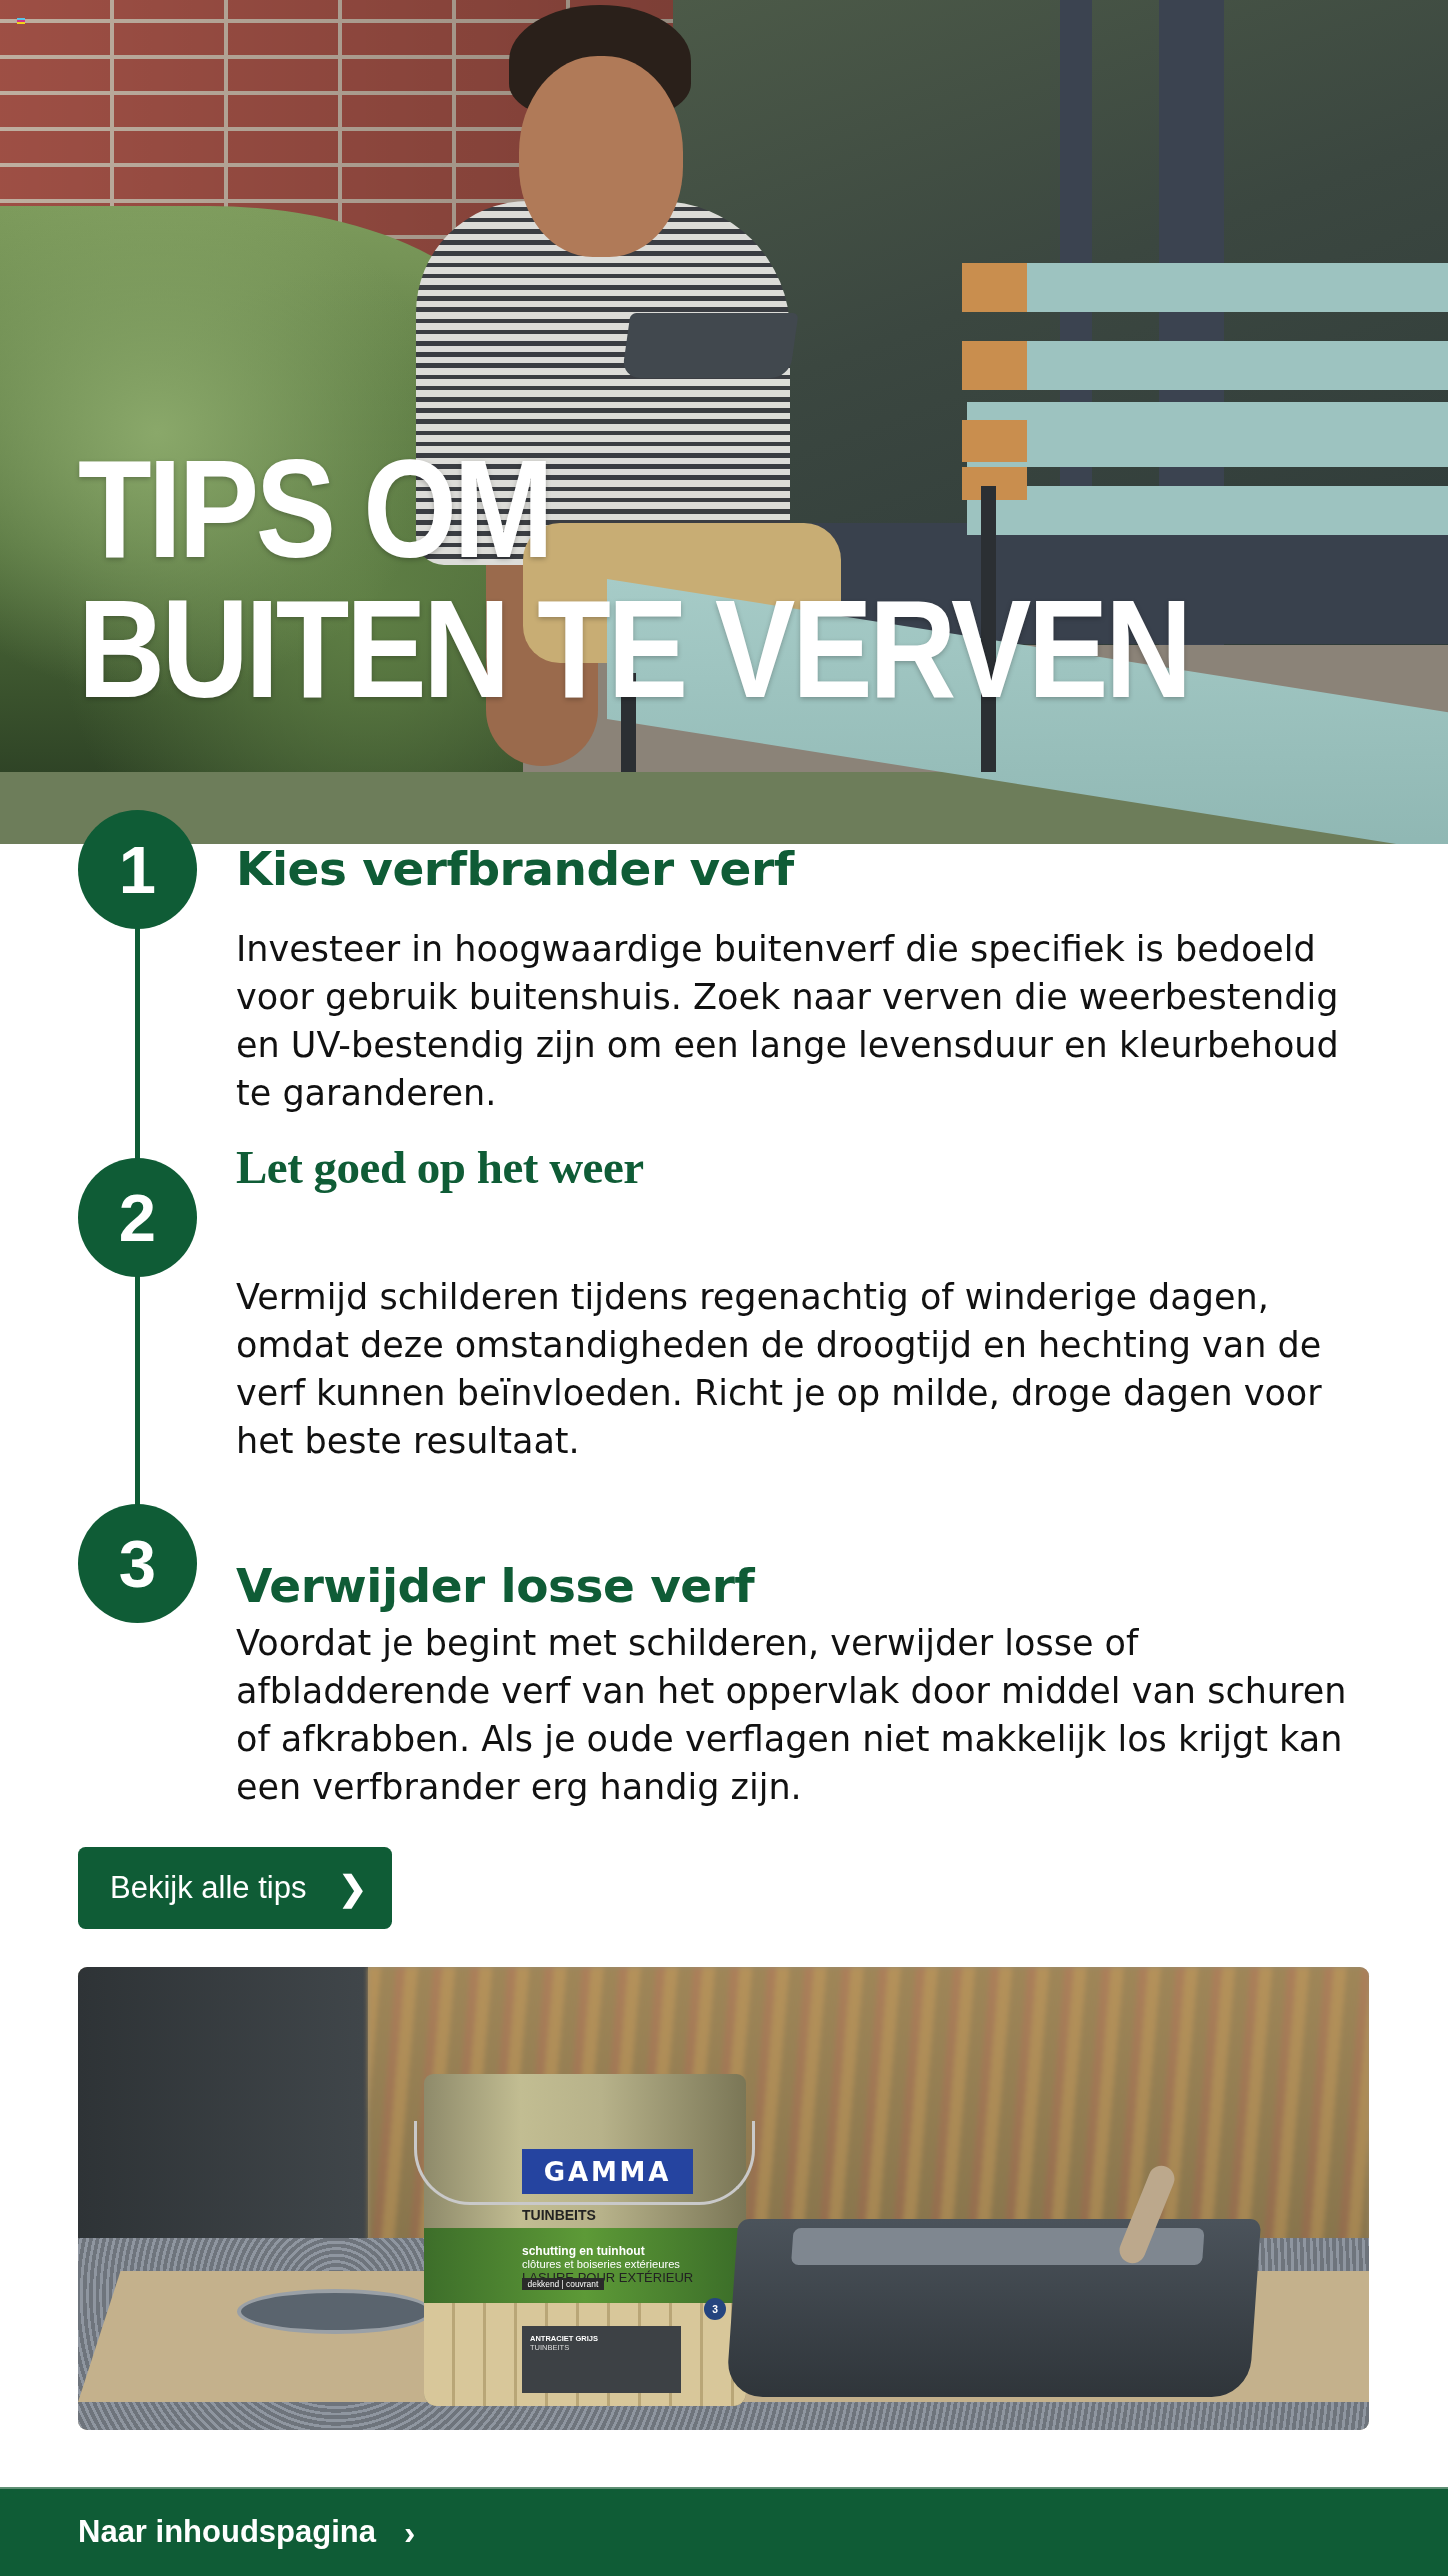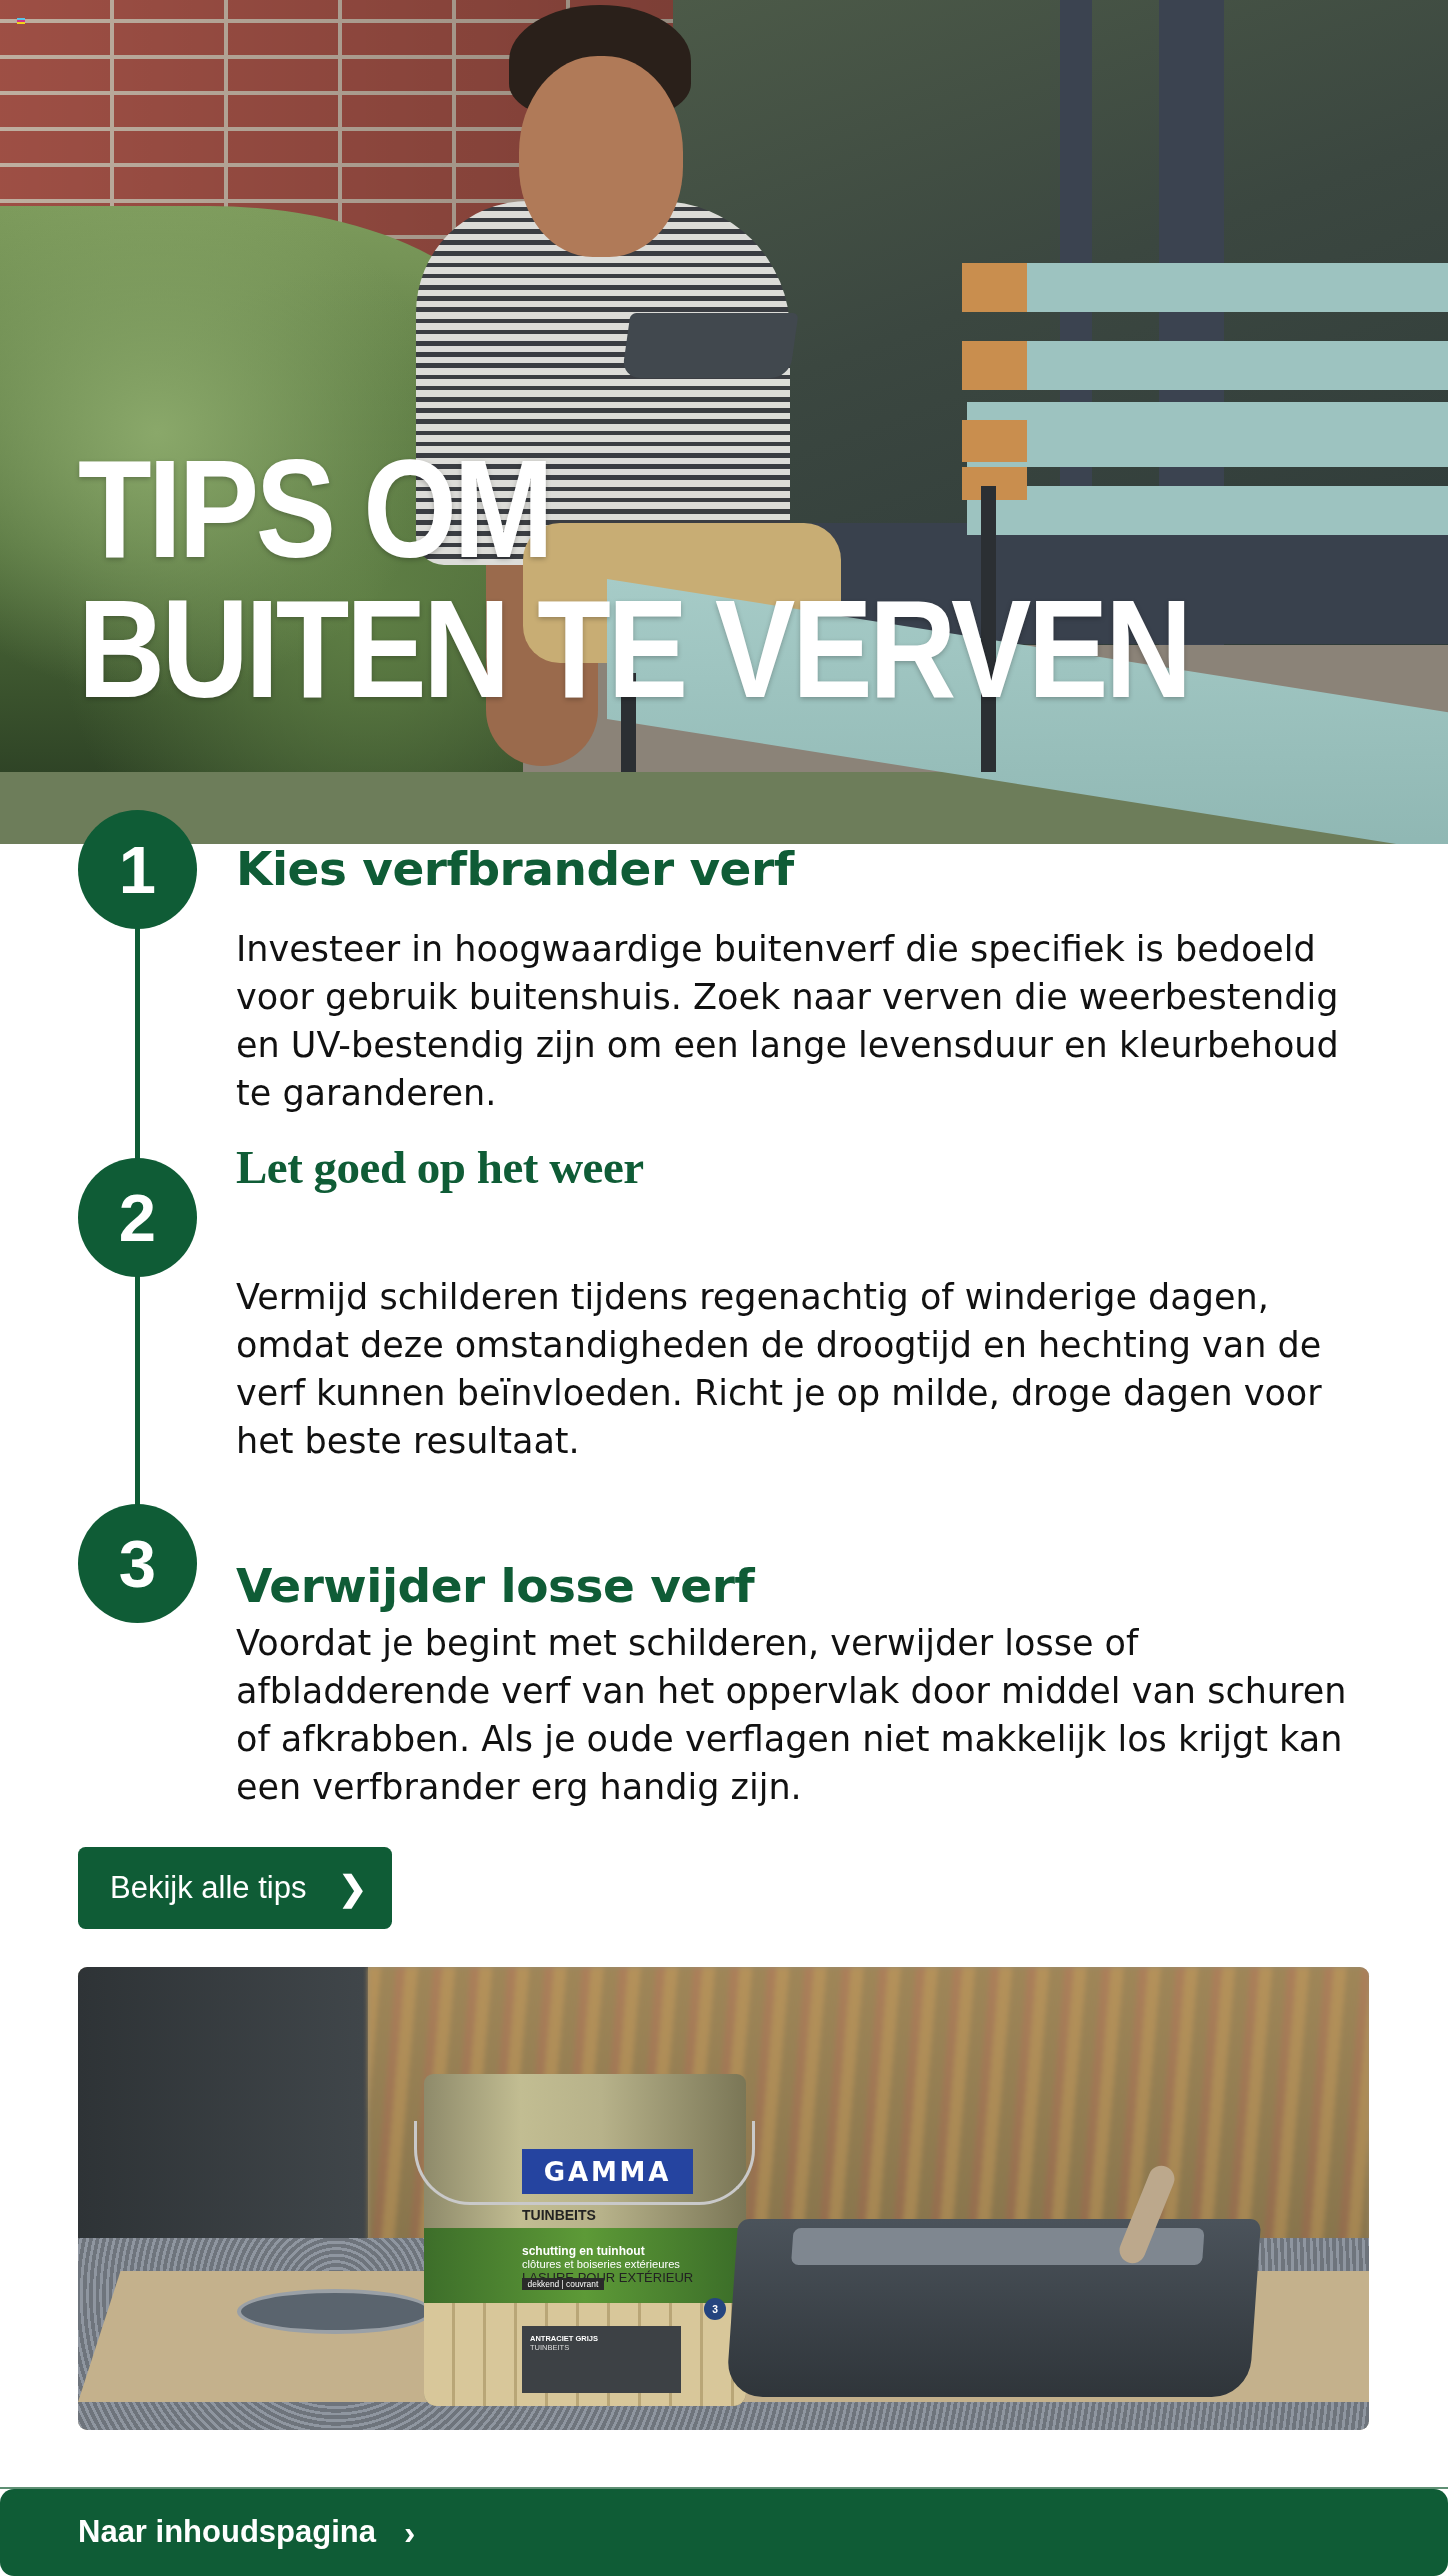--- a/index.html
+++ b/index.html
@@ -127,21 +127,21 @@
   .can .swatch-name { position: absolute; left: 106px; top: 260px; color: #fff; font-family: "Liberation Sans", sans-serif; font-weight: 700; font-size: 7.5px; }
   .can .swatch-sub { position: absolute; left: 106px; top: 269px; color: #ddd; font-family: "Liberation Sans", sans-serif; font-size: 7.5px; }
   .can .badge { position: absolute; left: 280px; top: 224px; width: 22.4px; height: 22.4px; border-radius: 50%; background: #25457f; color: #fff; font-size: 10.3px; display: flex; align-items: center; justify-content: center; font-family: "Liberation Sans", sans-serif; font-weight: 700; }
   .can-handle { position: absolute; left: 336px; top: 154px; width: 341px; height: 84px; border: 3.7px solid #c9c9c9; border-top: none; border-radius: 0 0 56px 56px; }
   .paint-tray { position: absolute; left: 654px; top: 252px; width: 523px; height: 178px; background: linear-gradient(180deg, #4b535b, #2f353a); border-radius: 11.2px 11.2px 37px 37px; transform: skewX(-4deg); }
   .paint-tray .inner { position: absolute; left: 56px; top: 9.3px; width: 411px; height: 37px; background: #7f8790; border-radius: 7.5px; }
   .brush-handle { position: absolute; left: 1056px; top: 196px; width: 26px; height: 103px; background: #bca88c; border-radius: 13px; transform: rotate(22deg); }
 
   
   .footer-divider { position: absolute; left: 0; top: 2487px; width: 1448px; height: 1.9px; background: #5e8f73; }
-  .footer { position: absolute; left: 0; top: 2489px; width: 1448px; height: 87px; background: #0f5c36; border-radius: 14px; }
+  .footer { position: absolute; left: 0; top: 2489px; width: 1448px; height: 87px; background: #0f5c36; }
   .footer-link {
     position: absolute; left: 78px; top: 18.7px; height: 49px; display: flex; align-items: center;
     color: #ffffff; font-family: "Liberation Sans", sans-serif; font-weight: 700; font-size: 31px; cursor: pointer;
   }
   .footer-link .chev { margin-left: 28px; font-size: 34px; font-weight: 700; }
 </style>
 </head>
 <body>
 
 <section class="hero">

